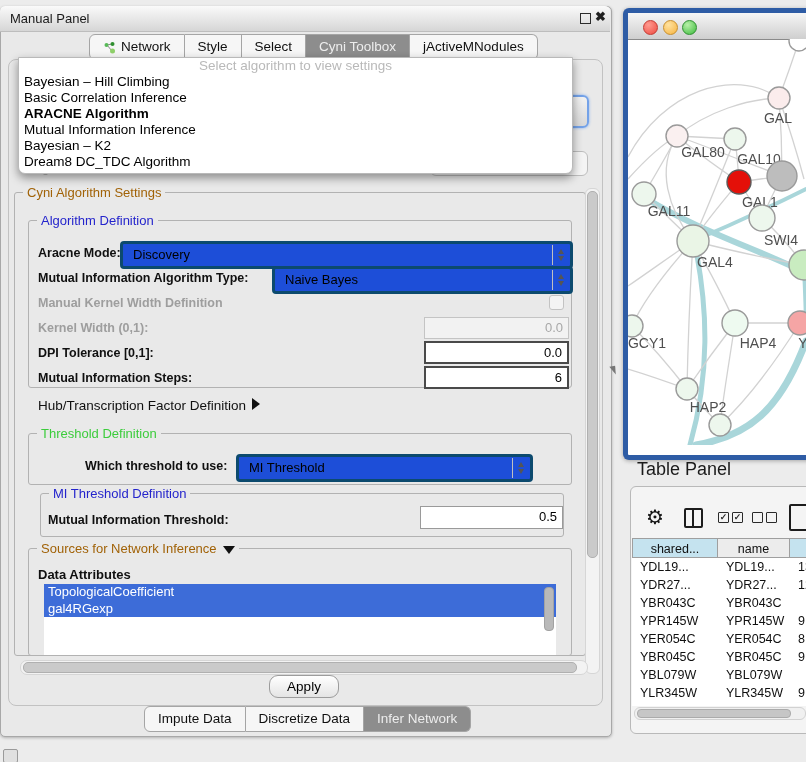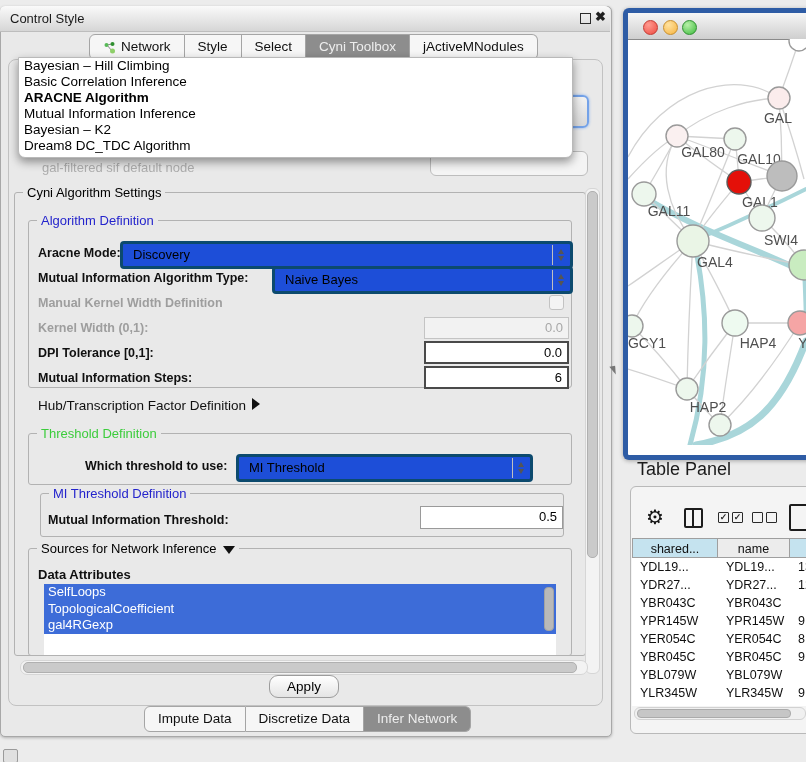--- a/index.html
+++ b/index.html
@@ -35,21 +35,21 @@
     border:2px solid #74a2e8;border-radius:6px;box-shadow:0 0 3px #86b0ef;z-index:4;}
   
   .popup{left:18px;top:57px;width:553px;background:#ffffff;border:1px solid #b9b9b9;
     border-radius:0 0 7px 7px;box-shadow:0 4px 10px rgba(0,0,0,.4);z-index:30;padding-bottom:3px;}
   .popup-placeholder{height:16px;line-height:16px;text-align:center;color:#b9b9b9;font-size:13.5px;}
   .dd-item{height:16px;line-height:16px;padding-left:5px;font-size:13.5px;color:#000;}
   .dd-item.bold{font-weight:bold;}
   
   .group{border:1px solid #b2b2b2;border-radius:3px;z-index:5;}
   .legend{position:absolute;top:-8px;left:8px;background:#e9e9e9;padding:0 4px;
-    font-size:13px;color:#000000;white-space:nowrap;}
+    font-size:13px;color:#a16207;white-space:nowrap;}
   .legend.blue{color:#2424cc;}
   .legend.green{color:#3ccc3c;}
   .lbl{font-size:12.5px;font-weight:bold;color:#101010;white-space:nowrap;z-index:6;}
   .lbl.disabled{color:#9e9e9e;}
   .combo{background:#1d4ed8;border:3px solid #0c4a6e;border-radius:4px;z-index:6;font-size:13px;text-align:right;}
   .combo .val{position:absolute;left:10px;top:3px;color:#000;}
   .stepper{position:absolute;right:1px;top:1px;bottom:1px;width:16px;border-left:1px solid #c0c0c0;
     display:flex;flex-direction:column;align-items:center;justify-content:center;gap:2px;}
   .tri-up{width:0;height:0;border-left:3.5px solid transparent;border-right:3.5px solid transparent;border-bottom:5px solid #555;}
   .tri-down{width:0;height:0;border-left:3.5px solid transparent;border-right:3.5px solid transparent;border-top:5px solid #555;}
@@ -112,21 +112,21 @@
   .tp-hscroll{left:634px;top:707px;width:170px;height:11px;background:#f0f0f0;border:1px solid #d2d2d2;border-radius:6px;z-index:4;}
   .tp-hthumb{position:absolute;left:2px;top:1px;width:152px;height:7px;background:#c6c6c6;border:1px solid #ababab;border-radius:4px;}
   
   .mini-icon{left:3px;top:749px;width:13px;height:12px;border:1.5px solid #9a9a9a;background:#e0e0e0;border-radius:2px;z-index:2;}
 </style>
 </head>
 <body>
 
 <div class="abs cp-window"></div>
 <div class="abs cp-titlebar"></div>
-<div class="abs cp-title">Control Style</div>
+<div class="abs cp-title">Manual Panel</div>
 <div class="abs float-box"></div>
 <div class="abs close-x">✖</div>
 
 <div class="abs seg-bar" id="top-tabs">
     <div class="seg"><svg width="13" height="13">
         <path d="M4,4 L9,3 M4,4 L9,10" stroke="#888" stroke-width="1"></path>
         <circle cx="3.5" cy="4" r="2" fill="#57b957"></circle>
         <circle cx="9.5" cy="3" r="2" fill="#2f8f2f"></circle>
         <circle cx="9.5" cy="10" r="2.5" fill="#8fd06a"></circle>
       </svg>Network</div>
@@ -136,20 +136,21 @@
     <div class="seg">jActiveMNodules</div>
   </div>
 
 <div class="abs inner-panel"></div>
 
 <div class="abs bg-combo-frag"></div>
 <div class="abs bg-combo-text">gal-filtered sif default node</div>
 <div class="abs bg-stepper-frag"></div>
 
 <div class="abs popup">
+  <div class="popup-placeholder">Select algorithm to view settings</div>
   <div id="dd-items">
       <div class="dd-item">Bayesian – Hill Climbing</div>
       <div class="dd-item">Basic Correlation Inference</div>
       <div class="dd-item bold">ARACNE Algorithm</div>
       <div class="dd-item">Mutual Information Inference</div>
       <div class="dd-item">Bayesian – K2</div>
       <div class="dd-item">Dream8 DC_TDC Algorithm</div>
     </div>
 </div>
 
@@ -206,21 +207,20 @@
 </div>
 <div class="abs lbl" style="left:48px;top:513px;">Mutual Information Threshold:</div>
 <div class="abs field" style="left:420px;top:506px;width:136px;height:19px;">0.5</div>
 
 <div class="abs group" style="left:28px;top:548px;width:542px;height:106px;">
   <span class="legend"><span>Sources for Network Inference</span><span class="tri-dn-lg"></span></span>
 </div>
 <div class="abs lbl" style="left:38px;top:567px;font-size:13px;">Data Attributes</div>
 <div class="abs attr-list">
   <div id="attr-items">
-      <div class="attr-item">SelfLoops</div>
       <div class="attr-item">TopologicalCoefficient</div>
       <div class="attr-item">gal4RGexp</div>
     </div>
   <div class="attr-scroll"></div>
 </div>
 
 <div class="abs vscroll">
     <div class="vthumb"></div>
   </div>
 <div class="abs hscroll">

